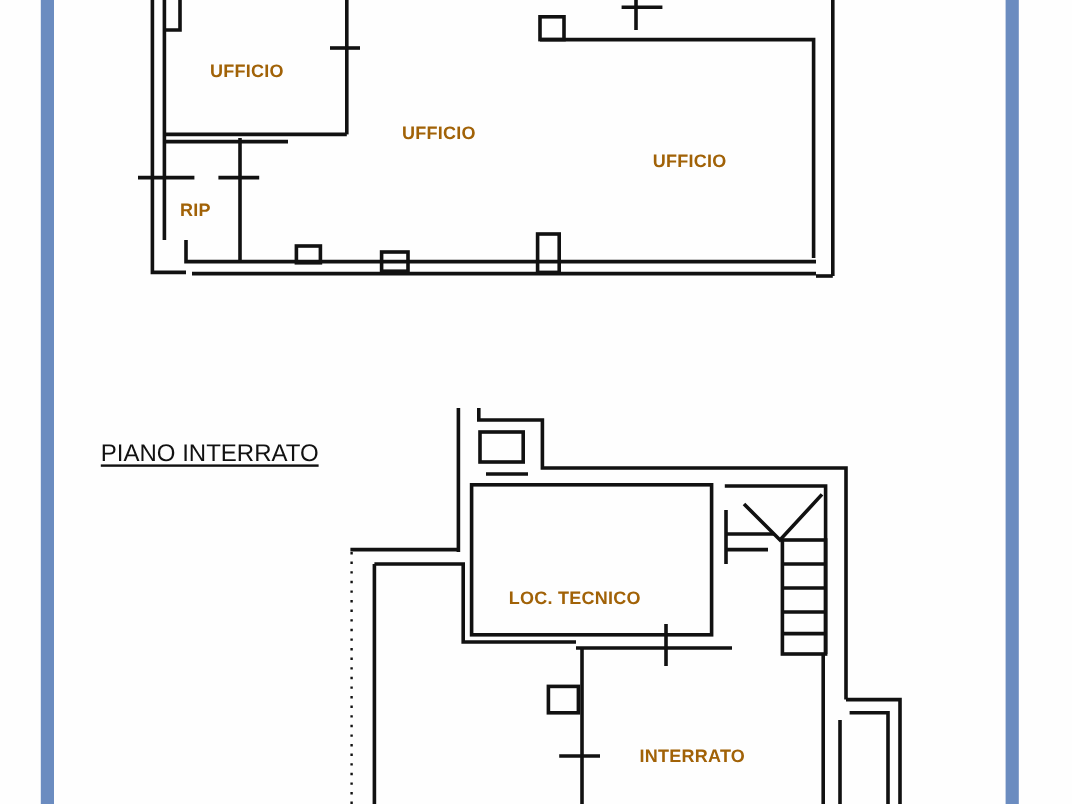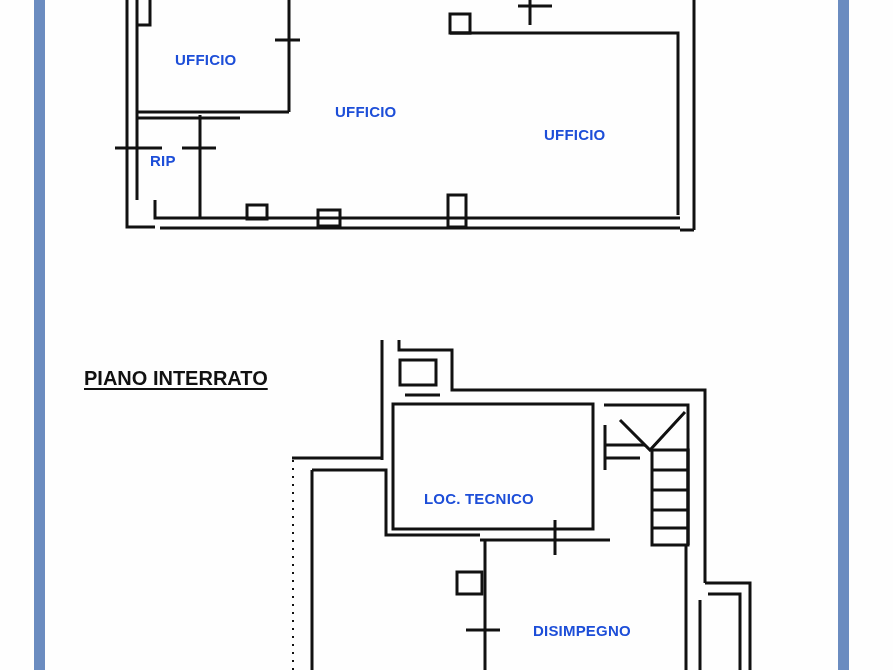--- a/index.html
+++ b/index.html
@@ -1,20 +1,20 @@
 <!DOCTYPE html>
 <html><head>
 <meta charset="utf-8">
 <style>
   html,body{margin:0;padding:0;}
   body{width:893px;height:670px;background:#fefefe;position:relative;overflow:hidden;font-family:"Liberation Sans",sans-serif;}
   .frame-line{position:absolute;top:0;height:670px;width:11px;background:#6b8cc0;}
   #plan{position:absolute;left:0;top:0;}
-  .room-label{position:absolute;font-family:"Liberation Sans",sans-serif;font-weight:bold;font-size:15px;color:#1d4ed8;letter-spacing:0.2px;white-space:nowrap;}
-  .floor-title{position:absolute;left:84px;top:367px;font-family:"Liberation Sans",sans-serif;font-weight:bold;font-size:20px;color:#111;text-decoration:underline;text-decoration-thickness:2px;text-underline-offset:3px;white-space:nowrap;}
+  .room-label{position:absolute;font-family:"Liberation Sans",sans-serif;font-weight:bold;font-size:15px;color:#a16207;letter-spacing:0.2px;white-space:nowrap;}
+  .floor-title{position:absolute;left:84px;top:367px;font-family:"Liberation Sans",sans-serif;font-weight:normal;font-size:20px;color:#111;text-decoration:underline;text-decoration-thickness:2px;text-underline-offset:3px;white-space:nowrap;}
 </style>
 </head>
 <body>
 
 <div class="frame-line" style="left:34px;"></div>
 <div class="frame-line" style="left:838px;"></div>
 
 <svg id="plan" width="893" height="670" xmlns="http://www.w3.org/2000/svg">
   <g stroke="#111" fill="none" stroke-width="3">
 
@@ -84,18 +84,18 @@
     <line x1="686" y1="545" x2="686" y2="670"></line>
     <polyline points="705,583 750,583 750,670"></polyline>
     <polyline points="708,594 740,594 740,670"></polyline>
     <line x1="700" y1="600" x2="700" y2="670"></line>
   </g>
 </svg>
 
 <div class="room-label" style="left:175px;top:51px;">UFFICIO</div>
 <div class="room-label" style="left:335px;top:103px;">UFFICIO</div>
 <div class="room-label" style="left:544px;top:126px;">UFFICIO</div>
-<div class="room-label" style="left:150px;top:152px;">RIP</div>
+<div class="room-label" style="left:150px;top:167px;">RIP</div>
 
 <div class="floor-title">PIANO INTERRATO</div>
 
 <div class="room-label" style="left:424px;top:490px;">LOC. TECNICO</div>
-<div class="room-label" style="left:533px;top:622px;">DISIMPEGNO</div>
+<div class="room-label" style="left:533px;top:622px;">INTERRATO</div>
 
 </body></html>

